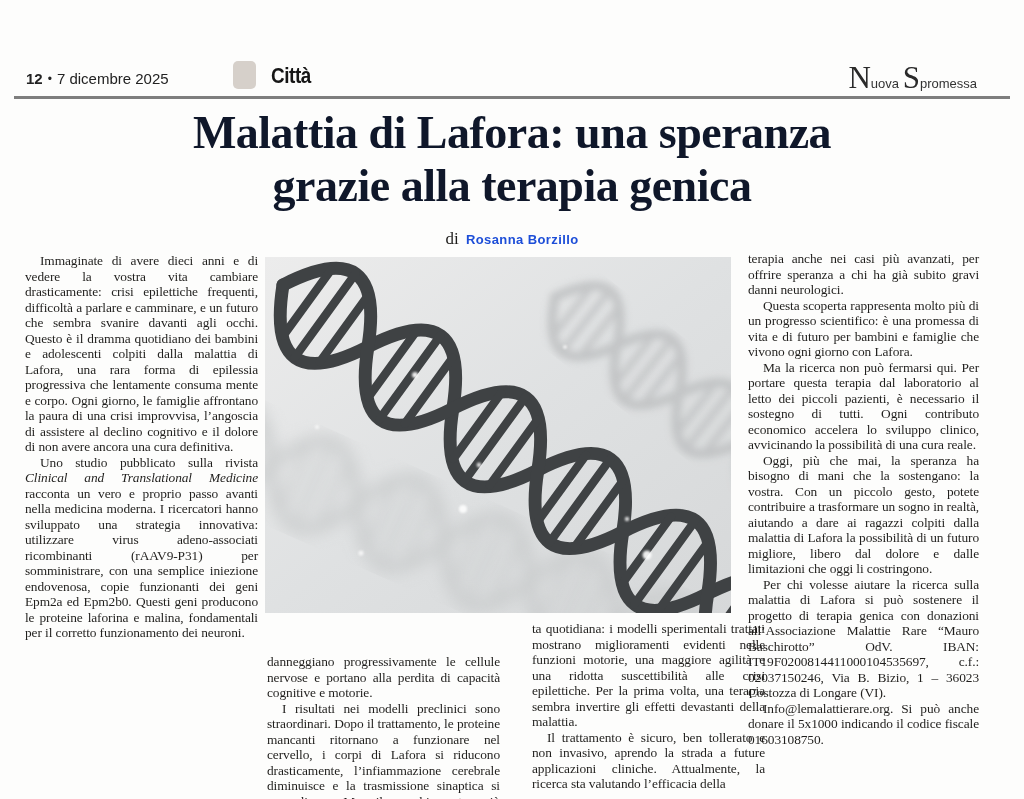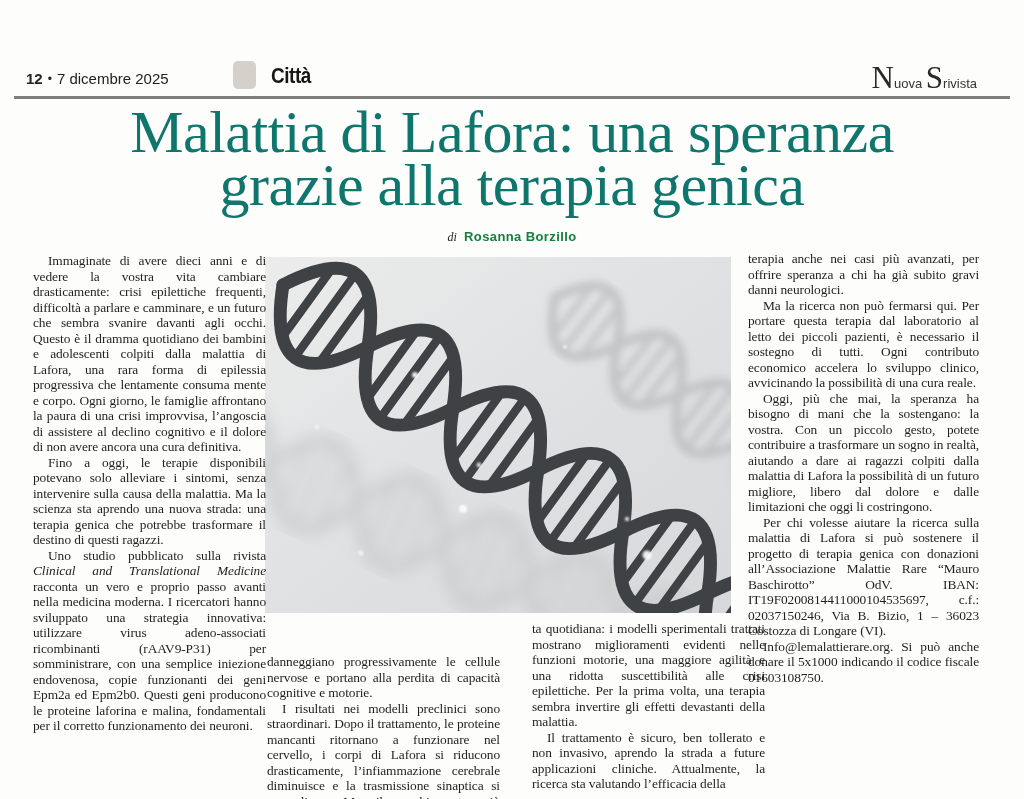--- a/index.html
+++ b/index.html
@@ -13,30 +13,30 @@
   .section-tag{position:absolute;left:233px;top:61px;display:flex;align-items:flex-end;}
   .section-square{width:23px;height:28px;background:#d6d0ca;border-radius:5px;margin-right:15px;}
   .section-label{font-family:"Liberation Sans",sans-serif;font-weight:700;font-size:22px;
                  color:#161616;transform:scaleX(.86);transform-origin:left center;letter-spacing:-.5px;}
   .masthead{position:absolute;right:47px;top:60px;color:#2a2a2a;white-space:nowrap;}
   .masthead .cap{font-size:31px;font-family:"Liberation Serif",serif;}
   .masthead .low{font-size:13px;font-family:"Liberation Sans",sans-serif;color:#333;}
   .rule{position:absolute;left:14px;right:14px;top:96px;height:3px;background:#7e7e7e;}
   
   .headline{position:absolute;left:0;right:0;top:106px;text-align:center;
-            font-weight:400;font-size:60px;line-height:53px;color:#0f766e;letter-spacing:-.5px;}
+            font-weight:700;font-size:46px;line-height:53px;color:#0f172a;letter-spacing:-.5px;}
   .byline{position:absolute;left:0;right:0;top:229px;text-align:center;font-size:13px;}
-  .byline .di{font-style:italic;font-size:12px;margin-right:4px;}
-  .byline .author{font-family:"Liberation Sans",sans-serif;font-weight:700;letter-spacing:.4px;color:#15803d;}
+  .byline .di{font-size:17px;margin-right:4px;}
+  .byline .author{font-family:"Liberation Sans",sans-serif;font-weight:700;letter-spacing:.4px;color:#1d4ed8;}
   
   .col{position:absolute;width:233px;font-size:13.4px;line-height:15.5px;text-align:justify;
        letter-spacing:-.1px;color:#201f1d;}
   .col p{margin:0;}
   .col p.ind{text-indent:15px;}
-  #col1{left:33px;top:253px;}
+  #col1{left:25px;top:253px;}
   #col2{left:267px;top:654px;}
   #col3{left:532px;top:621px;}
   #col4{left:748px;top:251px;width:231px;}
   em{font-style:italic;}
   
   .photo{position:absolute;left:265px;top:257px;width:466px;height:356px;background:#e2e2e2;}
   .photo svg{display:block;}
 </style>
 </head>
 <body>
@@ -46,21 +46,21 @@
   <div class="hdr-left">
     <span class="pgnum">12</span><span class="sep">•</span><span>7 dicembre 2025</span>
   </div>
 
   <div class="section-tag">
     <div class="section-square"></div>
     <div class="section-label">Città</div>
   </div>
 
   <div class="masthead">
-    <span class="cap">N</span><span class="low">uova </span><span class="cap">S</span><span class="low">rivista</span>
+    <span class="cap">N</span><span class="low">uova </span><span class="cap">S</span><span class="low">promessa</span>
   </div>
 
   <div class="rule"></div>
 
   <div class="headline">
     <div>Malattia di Lafora: una speranza</div>
     <div>grazie alla terapia genica</div>
   </div>
   <div class="byline">
     <span class="di">di</span>
@@ -121,35 +121,35 @@
         <circle cx="382" cy="298" r="4.5" opacity="0.9"></circle>
         <circle cx="96" cy="296" r="2.6" opacity="0.7"></circle>
         <circle cx="300" cy="90" r="2" opacity="0.7"></circle>
         <circle cx="52" cy="170" r="2.2" opacity="0.6"></circle>
       </g>
     </svg>
   </div>
 
   <div class="col" id="col1">
     <p class="ind">Immaginate di avere dieci anni e di vedere la vostra vita cambiare drasticamente: crisi epilettiche frequenti, difficoltà a parlare e camminare, e un futuro che sembra svanire davanti agli occhi. Questo è il dramma quotidiano dei bambini e adolescenti colpiti dalla malattia di Lafora, una rara forma di epilessia progressiva che lentamente consuma mente e corpo. Ogni giorno, le famiglie affrontano la paura di una crisi improvvisa, l’angoscia di assistere al declino cognitivo e il dolore di non avere ancora una cura definitiva.</p>
-    <p class="ind">Fino a oggi, le terapie disponibili potevano solo alleviare i sintomi, senza intervenire sulla causa della malattia. Ma la scienza sta aprendo una nuova strada: una terapia genica che potrebbe trasformare il destino di questi ragazzi.</p>
     <p class="ind"><span>Uno studio pubblicato sulla rivista </span><em>Clinical and Translational Medicine</em><span> racconta un vero e proprio passo avanti nella medicina moderna. I ricercatori hanno sviluppato una strategia innovativa: utilizzare virus adeno-associati ricombinanti (rAAV9-P31) per somministrare, con una semplice iniezione endovenosa, copie funzionanti dei geni Epm2a ed Epm2b0. Questi geni producono le proteine laforina e malina, fondamentali per il corretto funzionamento dei neuroni.</span></p>
   </div>
 
   <div class="col" id="col2">
     <p>danneggiano progressivamente le cellule nervose e portano alla perdita di capacità cognitive e motorie.</p>
     <p class="ind">I risultati nei modelli preclinici sono straordinari. Dopo il trattamento, le proteine mancanti ritornano a funzionare nel cervello, i corpi di Lafora si riducono drasticamente, l’infiammazione cerebrale diminuisce e la trasmissione sinaptica si normalizza. Ma il cambiamento più importante riguarda la vi-</p>
   </div>
 
   <div class="col" id="col3">
     <p>ta quotidiana: i modelli sperimentali trattati mostrano miglioramenti evidenti nelle funzioni motorie, una maggiore agilità e una ridotta suscettibilità alle crisi epilettiche. Per la prima volta, una terapia sembra invertire gli effetti devastanti della malattia.</p>
     <p class="ind">Il trattamento è sicuro, ben tollerato e non invasivo, aprendo la strada a future applicazioni cliniche. Attualmente, la ricerca sta valutando l’efficacia della</p>
   </div>
 
   <div class="col" id="col4">
     <p>terapia anche nei casi più avanzati, per offrire speranza a chi ha già subito gravi danni neurologici.</p>
+    <p class="ind">Questa scoperta rappresenta molto più di un progresso scientifico: è una promessa di vita e di futuro per bambini e famiglie che vivono ogni giorno con Lafora.</p>
     <p class="ind">Ma la ricerca non può fermarsi qui. Per portare questa terapia dal laboratorio al letto dei piccoli pazienti, è necessario il sostegno di tutti. Ogni contributo economico accelera lo sviluppo clinico, avvicinando la possibilità di una cura reale.</p>
     <p class="ind">Oggi, più che mai, la speranza ha bisogno di mani che la sostengano: la vostra. Con un piccolo gesto, potete contribuire a trasformare un sogno in realtà, aiutando a dare ai ragazzi colpiti dalla malattia di Lafora la possibilità di un futuro migliore, libero dal dolore e dalle limitazioni che oggi li costringono.</p>
     <p class="ind">Per chi volesse aiutare la ricerca sulla malattia di Lafora si può sostenere il progetto di terapia genica con donazioni all’Associazione Malattie Rare “Mauro Baschirotto” OdV. IBAN: IT19F0200814411000104535697, c.f.: 02037150246, Via B. Bizio, 1 – 36023 Costozza di Longare (VI).</p>
     <p class="ind">Info@lemalattierare.org. Si può anche donare il 5x1000 indicando il codice fiscale 01603108750.</p>
   </div>
 
 </div>
 
 </body></html>

